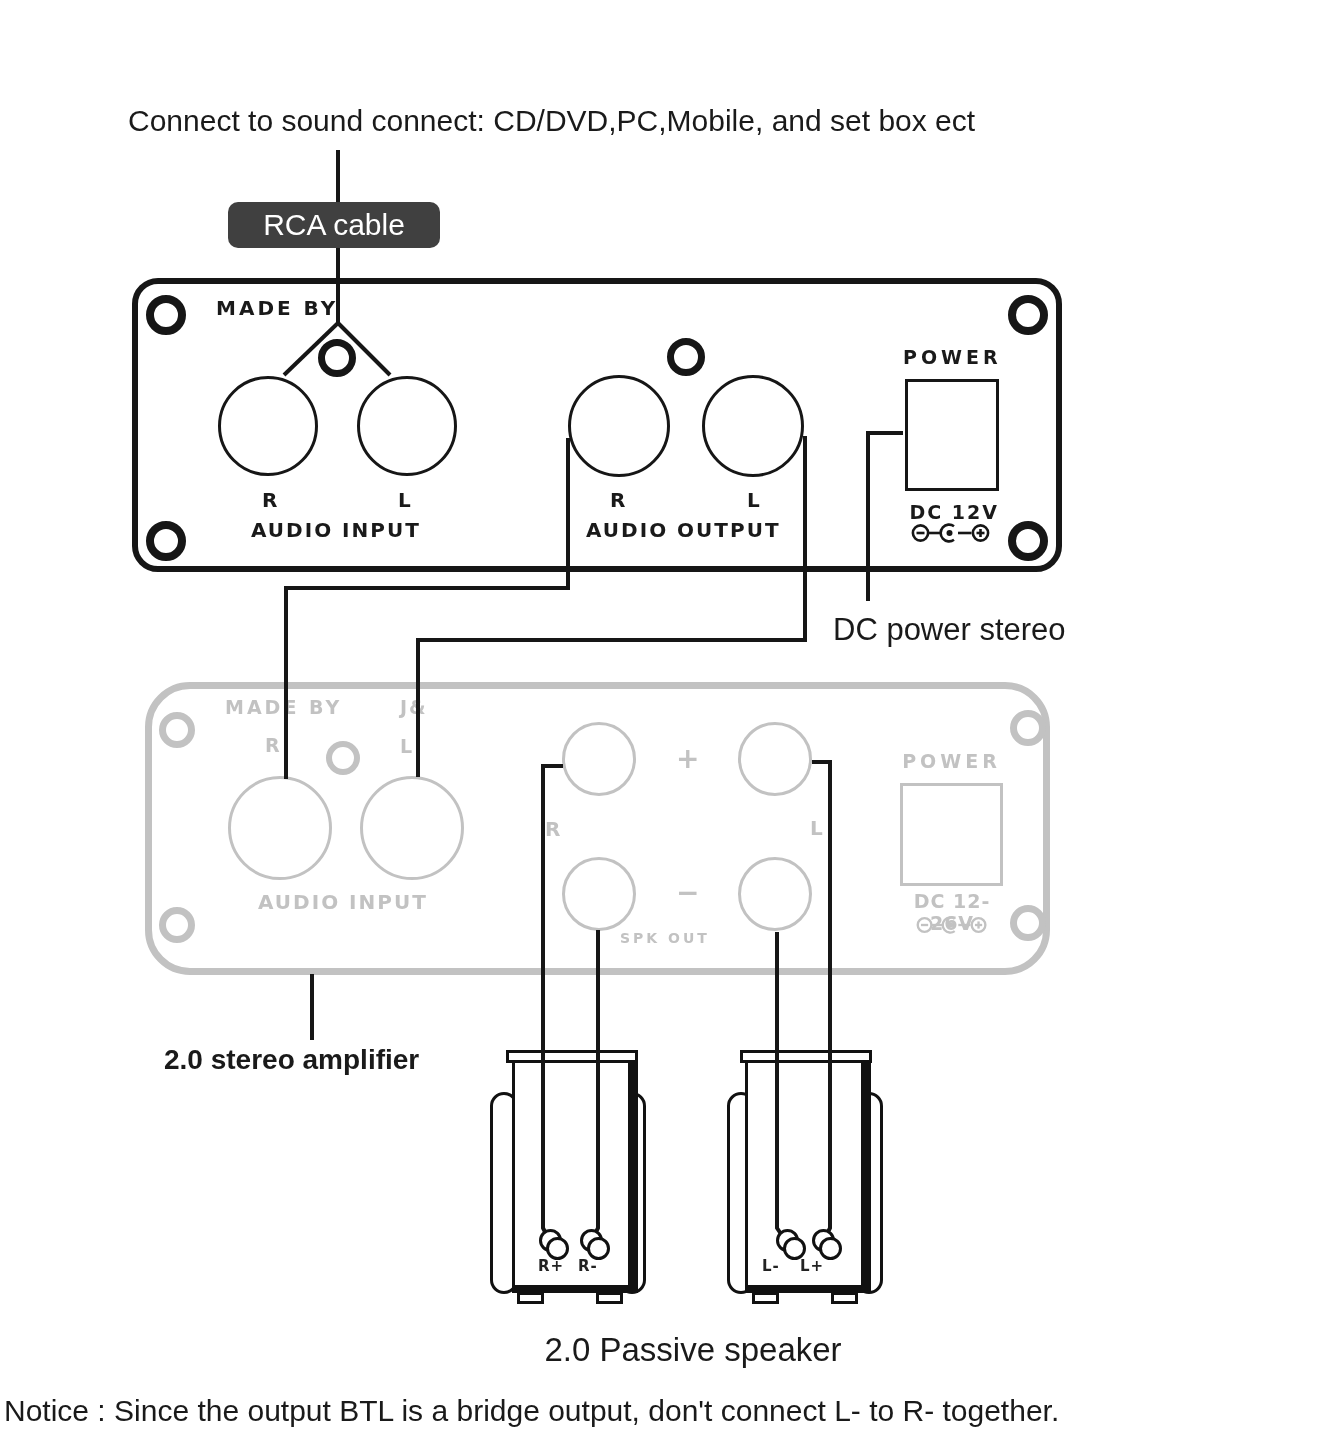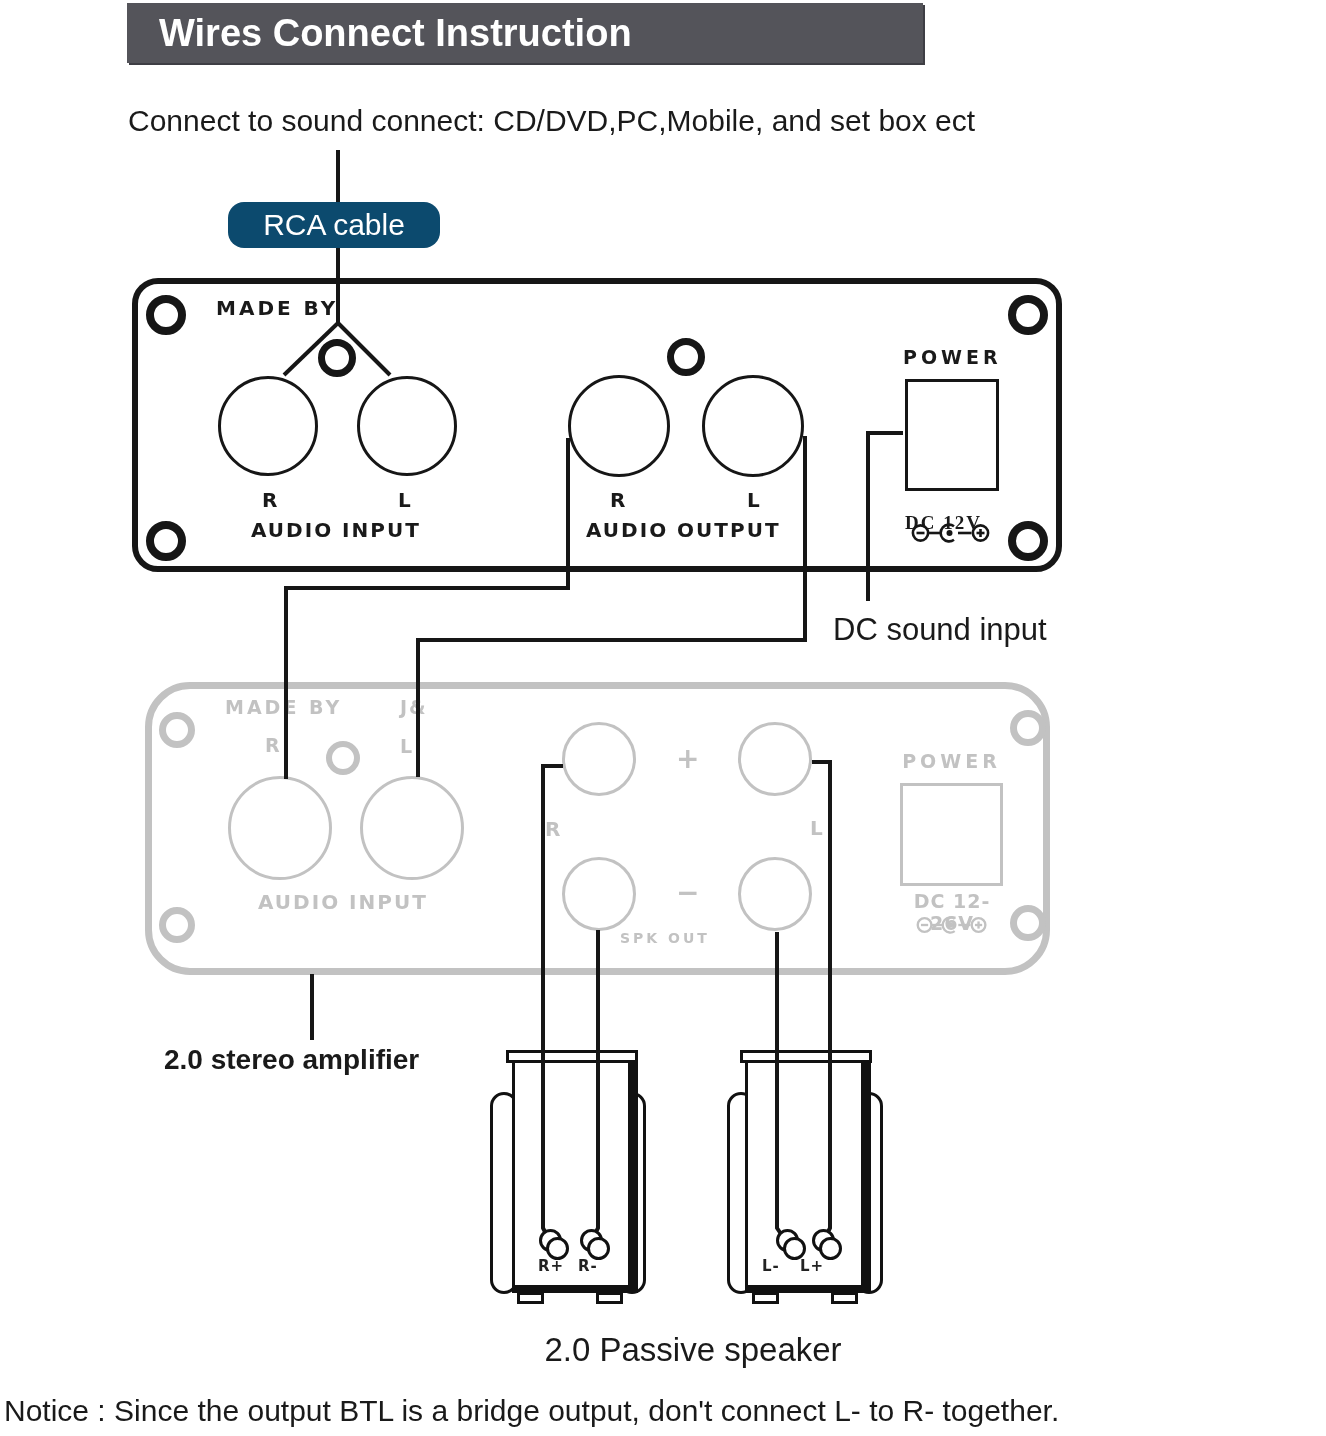--- a/index.html
+++ b/index.html
@@ -20,42 +20,41 @@
   .gring { border-radius: 50%; background:#fff; border-style: solid; border-color:#c2c2c2; }
   .circle  { border-radius:50%; background:#fff; border:3px solid #161616; }
   .gcircle { border-radius:50%; background:#fff; border:3px solid #c2c2c2; }
   .titlebar {
     background:#54545a; color:#ffffff;
     font-family:"Liberation Sans",sans-serif; font-weight:bold;
     font-size:38px; line-height:60px; padding-left:32px;
     box-shadow: 2px 2px 0 #3e3e44;
   }
   .rcabox {
-    background:#0c4a6e; color:#ffffff; border-radius:16px;
+    background:#404040; color:#ffffff; border-radius:10px;
     font-size:30px; text-align:center; line-height:46px;
     font-family:"Liberation Sans",sans-serif;
   }
   .panel-top { border:6px solid #161616; border-radius:26px; background:#fff; }
   .panel-amp { border:7px solid #c2c2c2; border-radius:45px; background:#fff; }
   .sq  { background:#fff; border:3px solid #161616; }
   .gsq { background:#fff; border:3px solid #c2c2c2; }
   svg.wires { position:absolute; left:0; top:0; }
   .spk-wing { background:#fff; border:3px solid #111; border-radius:14px; }
   .spk-body { background:#fff; border:3px solid #111; border-right-width:10px; border-bottom-width:8px; }
   .spk-lid  { background:#fff; border:3px solid #111; }
   .spk-foot { background:#fff; border:3px solid #111; }
   .nub { border-radius:50%; background:#fff; border:3px solid #111; width:23px; height:23px; }
   .term-label { font-size:15px; letter-spacing:1px; color:#222; }
 </style>
 </head>
 <body>
 
 <div id="canvas">
 
-  <div class="abs titlebar" style="left:127px; top:3px; width:796px; height:60px;">Wires Connect Instruction</div>
 
   <div class="abs sans" style="left:128px; top:104px; font-size:30px;">Connect to sound connect: CD/DVD,PC,Mobile, and set box ect</div>
 
   <div class="abs panel-top" style="left:132px; top:278px; width:930px; height:294px;"></div>
 
   <div class="abs ring" style="left:146px; top:295px; width:40px; height:40px; border-width:8px;"></div>
   <div class="abs ring" style="left:146px; top:521px; width:40px; height:40px; border-width:8px;"></div>
   <div class="abs ring" style="left:1008px; top:295px; width:40px; height:40px; border-width:8px;"></div>
   <div class="abs ring" style="left:1008px; top:521px; width:40px; height:40px; border-width:8px;"></div>
 
@@ -70,21 +69,21 @@
 
   <div class="abs ring" style="left:667px; top:338px; width:38px; height:38px; border-width:7px;"></div>
   <div class="abs circle" style="left:568px; top:375px; width:102px; height:102px;"></div>
   <div class="abs circle" style="left:702px; top:375px; width:102px; height:102px;"></div>
   <div class="abs tech" style="left:610px; top:488px; font-size:20px;">R</div>
   <div class="abs tech" style="left:747px; top:488px; font-size:20px;">L</div>
   <div class="abs tech" style="left:586px; top:518px; font-size:20px; letter-spacing:2px;">AUDIO OUTPUT</div>
 
   <div class="abs tech" style="left:903px; top:346px; font-size:19px; letter-spacing:4px;">POWER</div>
   <div class="abs sq" style="left:905px; top:379px; width:94px; height:112px;"></div>
-  <div class="abs tech" style="left:905px; top:512px; width:94px; text-align:left; font-size:19px; letter-spacing:2px;font-family:Liberation Serif, serif;">DC 12V</div>
+  <div class="abs tech" style="left:905px; top:501px; width:94px; text-align:right; font-size:19px; letter-spacing:2px;">DC 12V</div>
   <svg class="abs" style="left:911px; top:519px;" width="80" height="28" viewBox="0 0 80 28">
     <g stroke="#161616" stroke-width="2.6" fill="none">
       <circle cx="9.5" cy="14" r="7.6"></circle>
       <line x1="5.5" y1="14" x2="13.5" y2="14"></line>
       <line x1="17.5" y1="14" x2="31" y2="14"></line>
       <path d="M43,7.2 A8.4,8.4 0 1 0 43,20.8"></path>
       <line x1="47" y1="14" x2="60.5" y2="14"></line>
       <circle cx="69.5" cy="14" r="7.6"></circle>
       <line x1="65.5" y1="14" x2="73.5" y2="14"></line>
       <line x1="69.5" y1="10" x2="69.5" y2="18"></line>
@@ -175,18 +174,18 @@
   <div class="abs nub" style="left:812px; top:1229px;"></div>
   <div class="abs nub" style="left:819px; top:1237px;"></div>
 
   <div class="abs tech term-label" style="left:538px; top:1257px;">R+</div>
   <div class="abs tech term-label" style="left:578px; top:1257px;">R-</div>
   <div class="abs tech term-label" style="left:762px; top:1257px;">L-</div>
   <div class="abs tech term-label" style="left:800px; top:1257px;">L+</div>
 
   <div class="abs rcabox" style="left:228px; top:202px; width:212px; height:46px;">RCA cable</div>
 
-  <div class="abs sans" style="left:833px; top:612px; font-size:31px;">DC sound input</div>
+  <div class="abs sans" style="left:833px; top:612px; font-size:31px;">DC power stereo</div>
   <div class="abs sans" style="left:164px; top:1044px; font-size:28px;font-weight:bold;">2.0 stereo amplifier</div>
   <div class="abs sans" style="left:693px; top:1331px; font-size:33px; transform:translateX(-50%); white-space:nowrap;">2.0 Passive speaker</div>
   <div class="abs sans" style="left:4px; top:1394px; width:1322px; font-size:30px; white-space:nowrap;">Notice : Since the output BTL is a bridge output, don't connect L- to R- together.</div>
 
 </div>
 
 </body></html>

